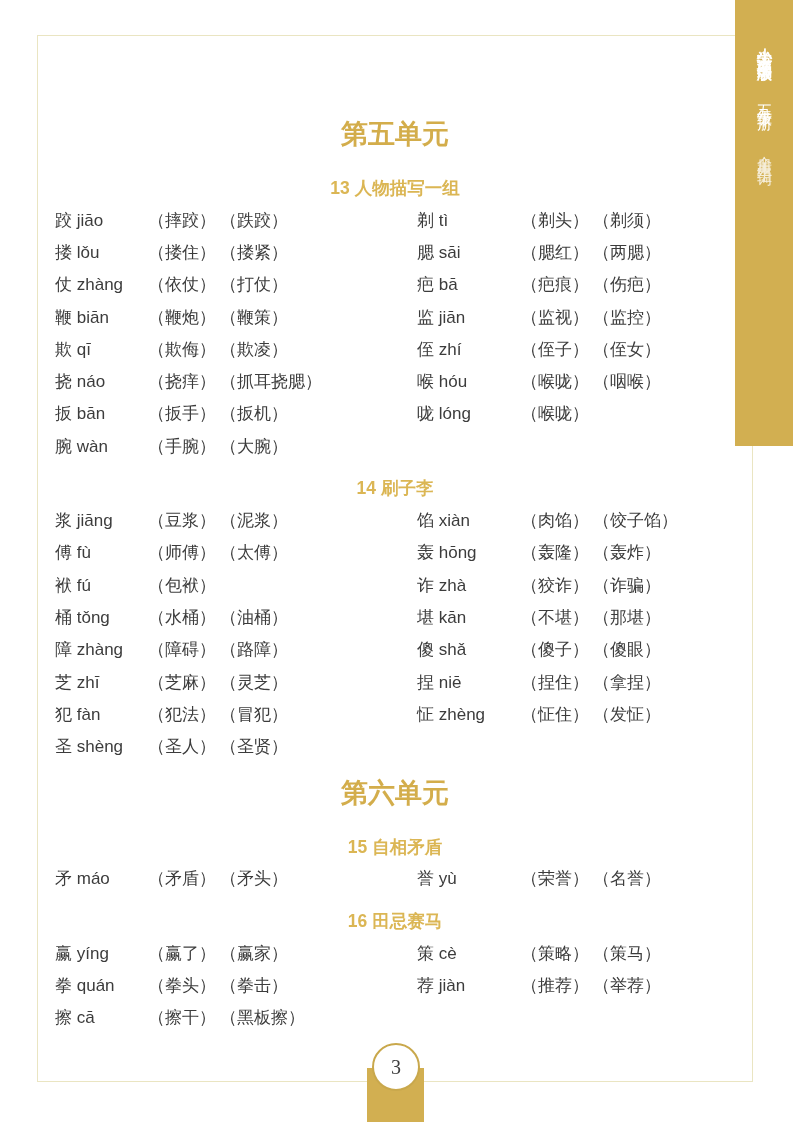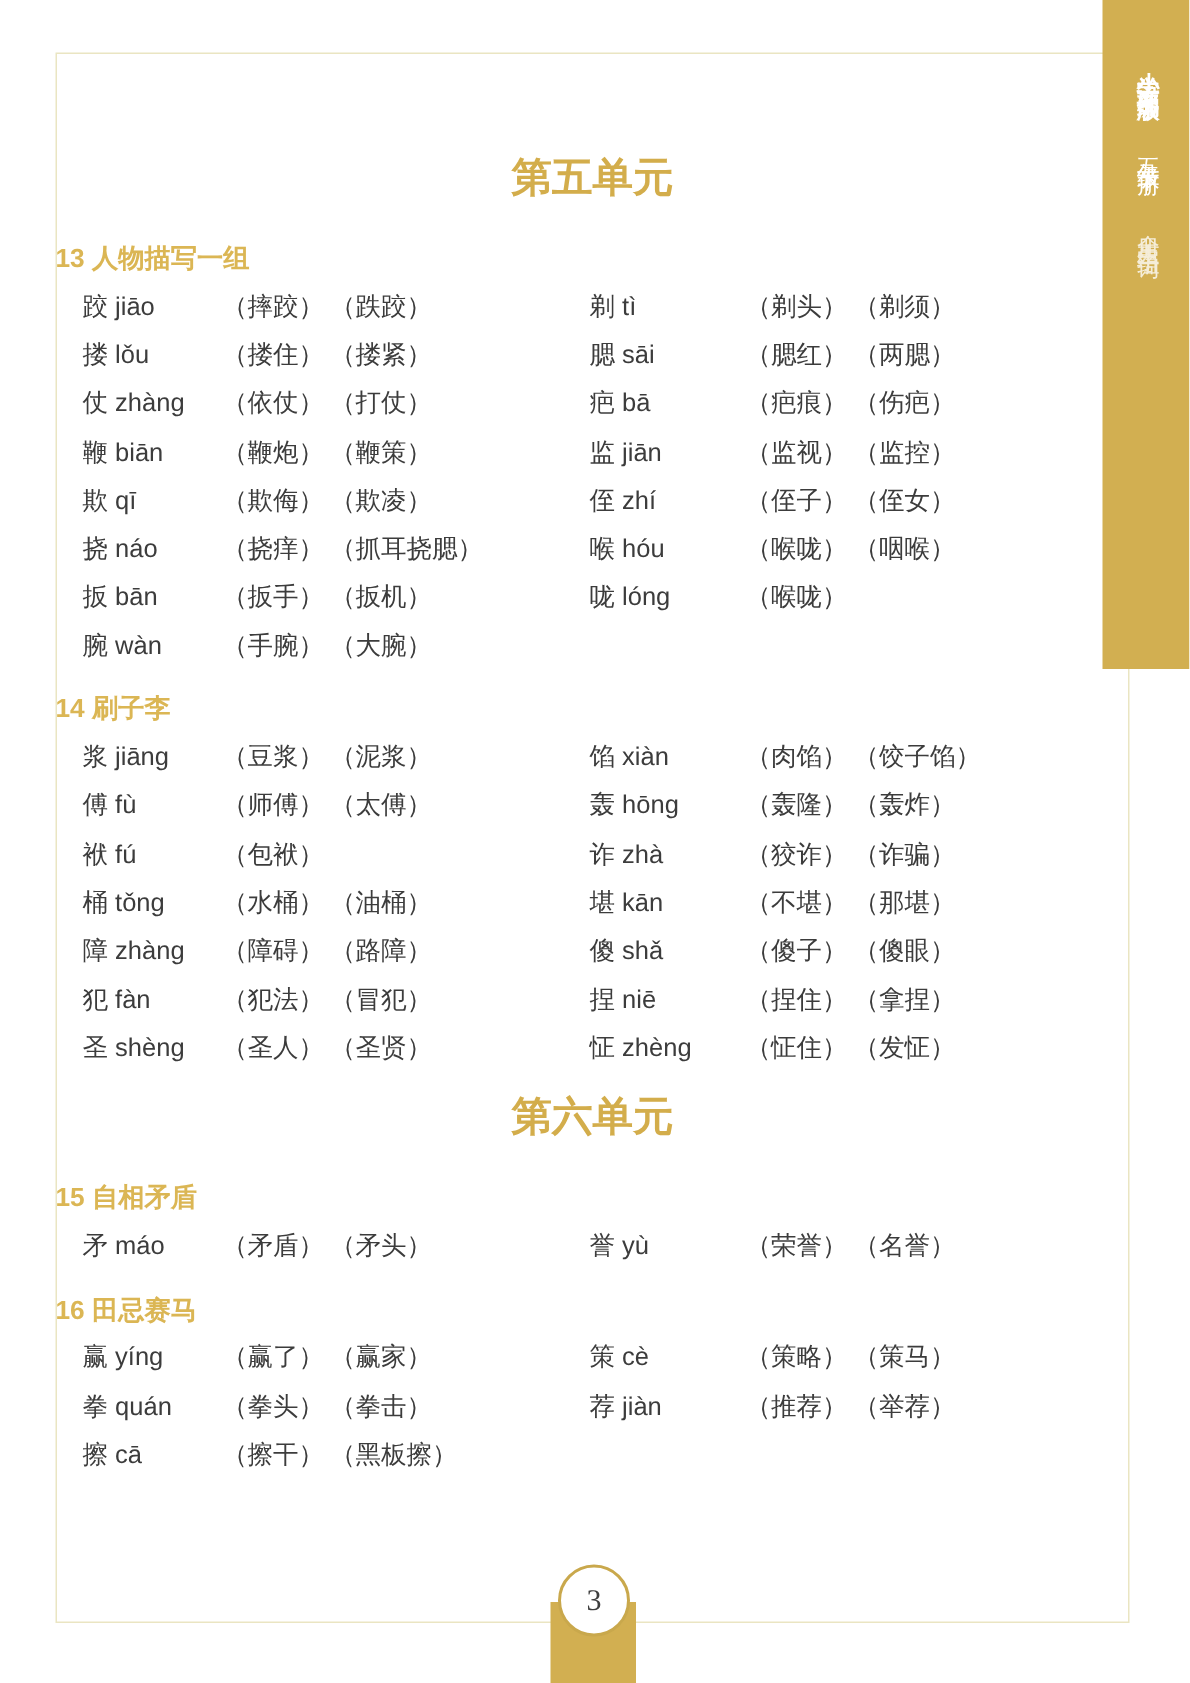--- a/index.html
+++ b/index.html
@@ -18,41 +18,41 @@
     background:#D2AF51;display:flex;justify-content:center;
   }
   .sidebar-text{
     writing-mode:vertical-rl;text-orientation:upright;
     color:#ffffff;font-size:15px;letter-spacing:3px;padding-top:36px;
   }
   .sidebar-text .seg1{font-weight:bold;}
   .sidebar-text .seg2{margin-top:16px;}
   .sidebar-text .seg3{margin-top:16px;opacity:.78;}
   
-  .content{position:absolute;left:37px;top:35px;width:716px;}
+  .content{position:absolute;left:37px;top:51px;width:716px;}
   .unit-title{
     margin-top:14px;height:32px;line-height:32px;text-align:center;
     font-size:27px;font-weight:bold;color:#D3AD4B;
   }
   .unit-title.first{margin-top:67px;}
   .lesson-heading{
     margin-top:14px;margin-bottom:4px;height:24px;line-height:24px;
-    font-size:17.5px;font-weight:bold;color:#DBB654;
+    text-align:center;font-size:17.5px;font-weight:bold;color:#DBB654;
   }
   .unit-title + .lesson-heading{margin-top:26px;}
   .grid{display:flex;}
   .col{box-sizing:border-box;}
   .col.left{width:356px;padding-left:18px;}
   .col.right{flex:1;}
   .entry{
     display:flex;align-items:center;height:32.3px;
     font-size:17px;color:#3C3C3C;white-space:nowrap;
   }
   .entry .head{width:93px;flex-shrink:0;}
-  .col.right .entry .head{width:104px;}
+  .col.right .entry .head{width:104px;margin-left:24px;}
   .entry .w{margin-right:4px;}
   
   .bottom-tab{
     position:absolute;left:367px;bottom:0;width:57px;height:54px;
     background:#D2AF51;
   }
   .page-circle{
     position:absolute;left:372px;top:1043px;width:44px;height:44px;
     border-radius:50%;background:#ffffff;border:2px solid #C9A84C;
     display:flex;align-items:center;justify-content:center;
@@ -159,20 +159,24 @@
         </div>
         <div class="entry">
           <span class="head">桶 tǒng</span>
           <span class="words"><span class="w">（水桶）</span><span class="w">（油桶）</span></span>
         </div>
         <div class="entry">
           <span class="head">障 zhàng</span>
           <span class="words"><span class="w">（障碍）</span><span class="w">（路障）</span></span>
         </div>
         <div class="entry">
+          <span class="head">芝 zhī</span>
+          <span class="words"><span class="w">（芝麻）</span><span class="w">（灵芝）</span></span>
+        </div>
+        <div class="entry">
           <span class="head">犯 fàn</span>
           <span class="words"><span class="w">（犯法）</span><span class="w">（冒犯）</span></span>
         </div>
         <div class="entry">
           <span class="head">圣 shèng</span>
           <span class="words"><span class="w">（圣人）</span><span class="w">（圣贤）</span></span>
         </div>
       </div>
       <div class="col right">
         <div class="entry">

